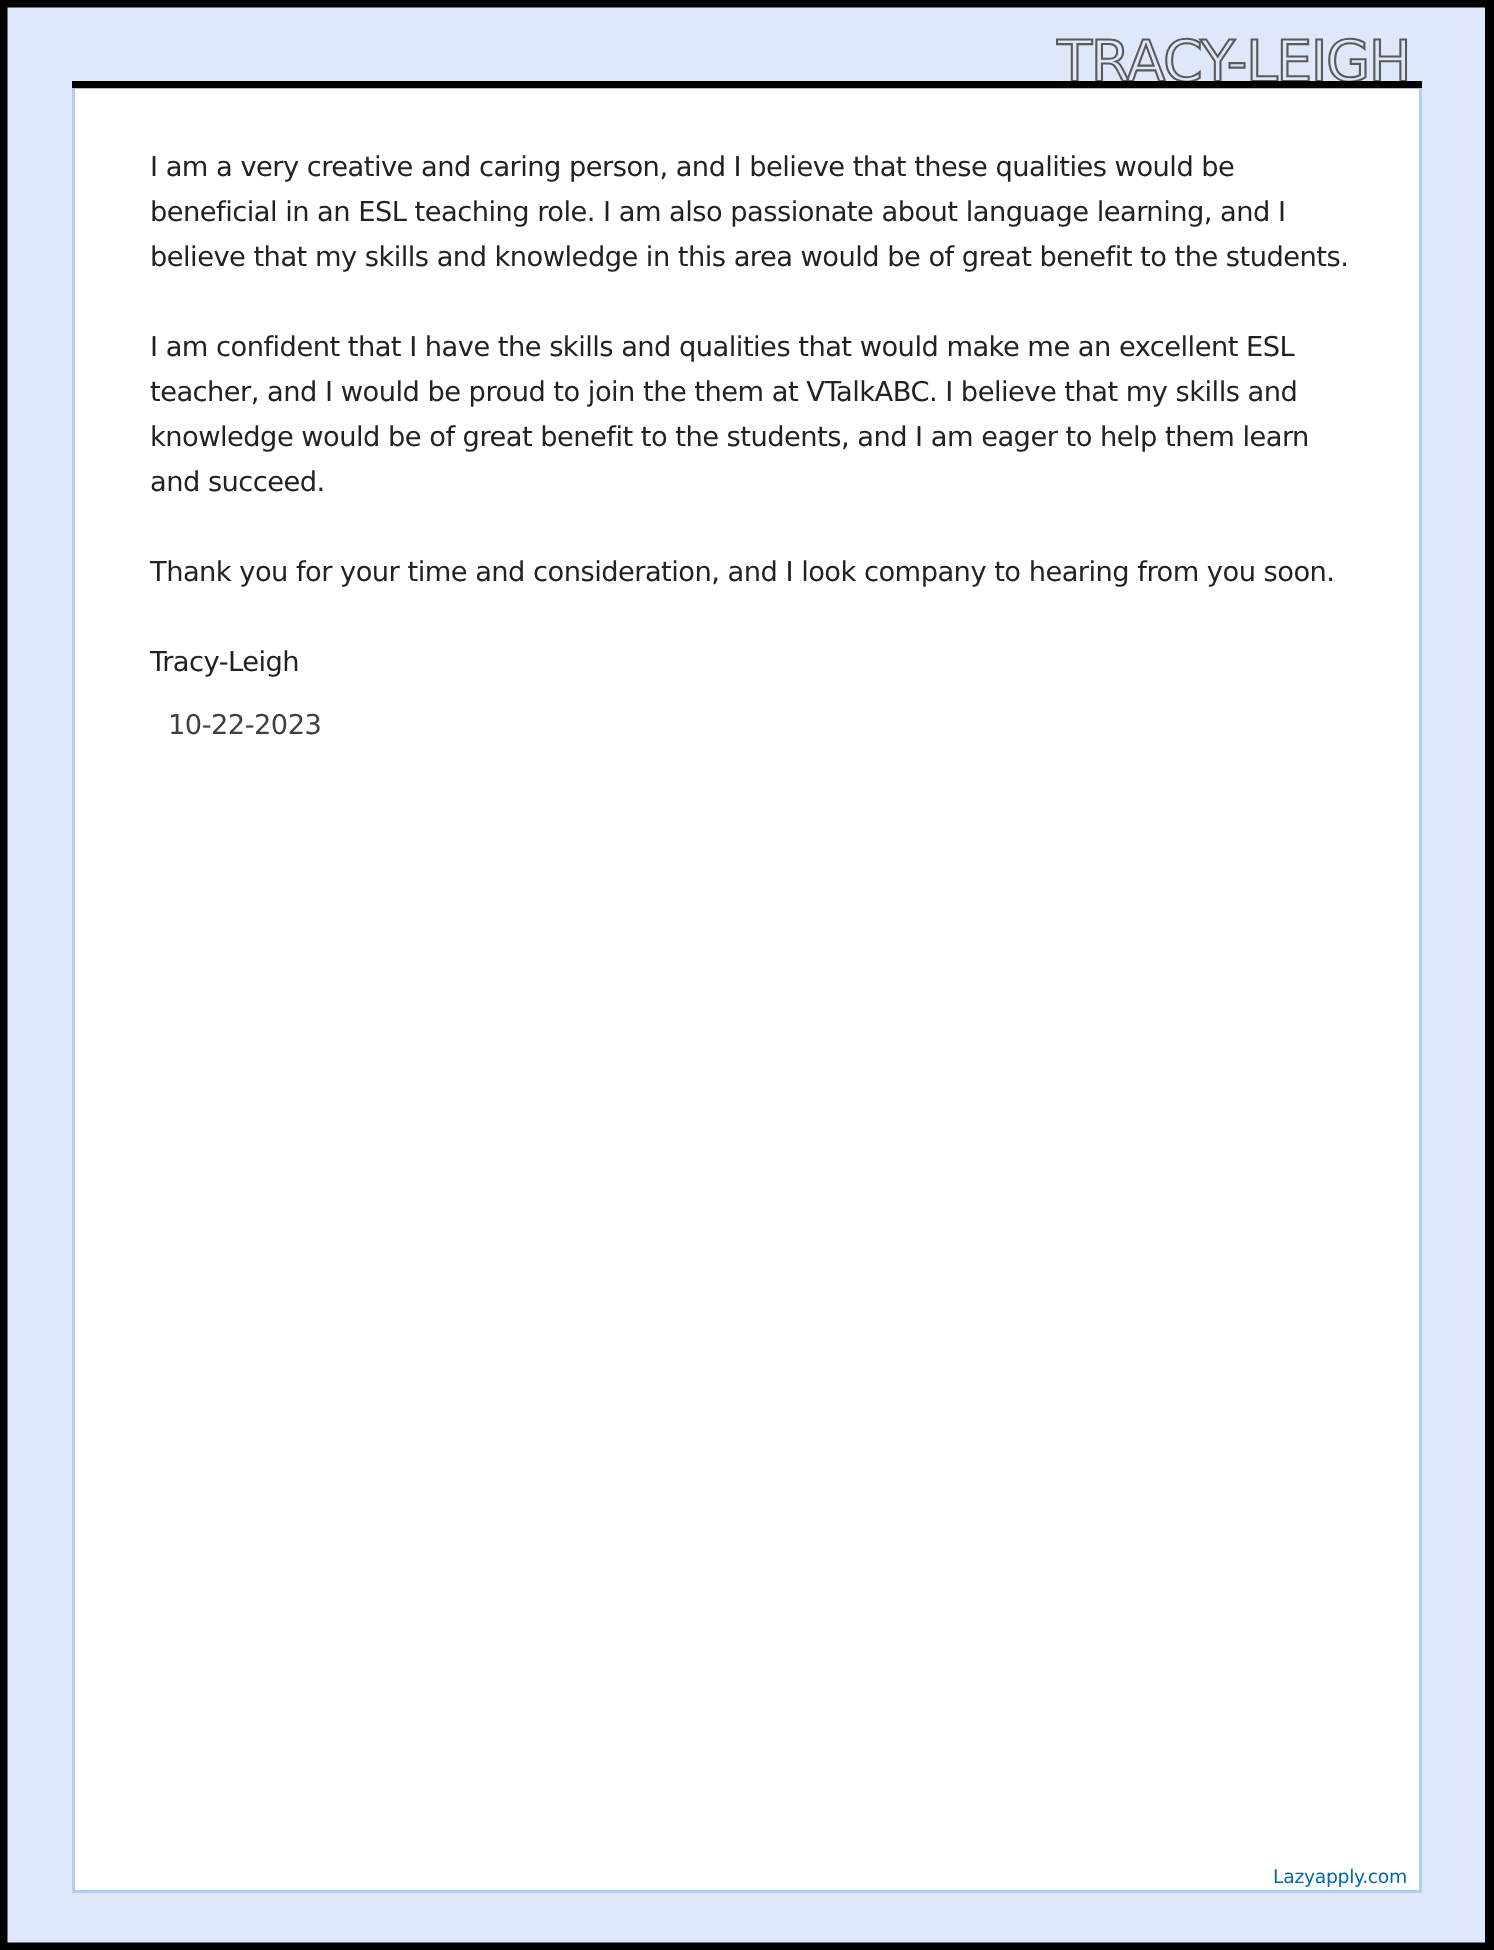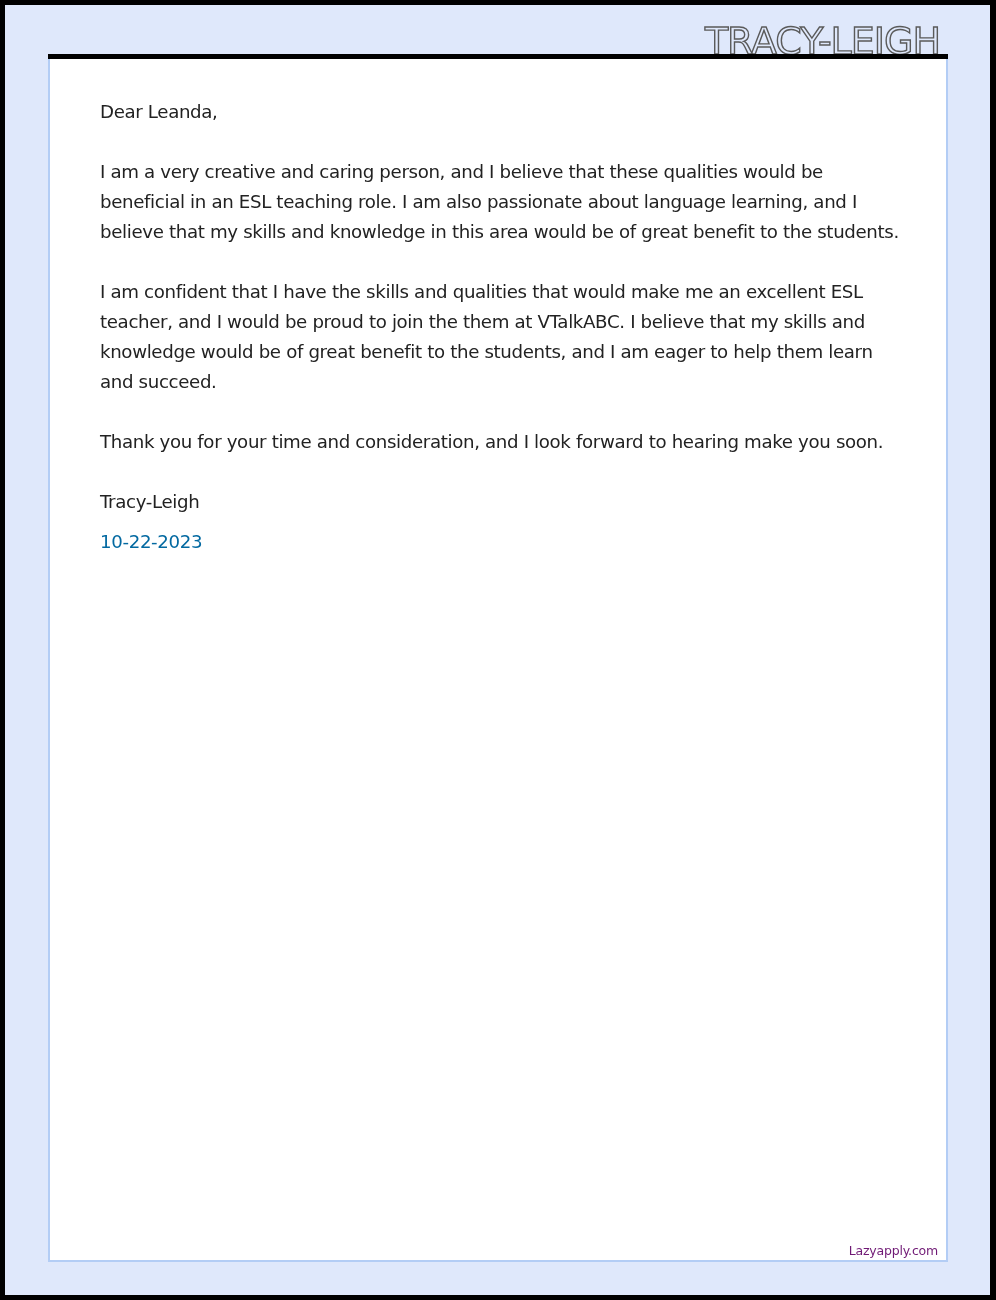--- a/index.html
+++ b/index.html
@@ -65,46 +65,45 @@
       color: #222222;
       letter-spacing: -0.35px;
     }
     .letter p {
       margin: 0 0 30px 0;
     }
     .letter p.sig {
       margin: 0 0 10px 0;
     }
     .letter .date {
-      color: #0369a1;
-      margin: 0;
+      color: #404040;
+      margin: 12px;
     }
     .footer {
       position: absolute;
       right: 8px;
       bottom: 0px;
       font-family: "DejaVu Sans", sans-serif;
       font-size: 12.5px;
       line-height: 18px;
-      color: #701a75;
+      color: #0369a1;
       letter-spacing: -0.2px;
     }
   </style>
 </head>
 <body>
 
 <div class="frame">
   <div class="title">TRACY-LEIGH</div>
 </div>
 
 <div class="topbar"></div>
 
 <div class="paper">
   <div class="letter">
-    <p>Dear Leanda,</p>
     <p>I am a very creative and caring person, and I believe that these qualities would be beneficial in an ESL teaching role. I am also passionate about language learning, and I believe that my skills and knowledge in this area would be of great benefit to the students.</p>
     <p>I am confident that I have the skills and qualities that would make me an excellent ESL teacher, and I would be proud to join the them at VTalkABC. I believe that my skills and knowledge would be of great benefit to the students, and I am eager to help them learn and succeed.</p>
-    <p>Thank you for your time and consideration, and I look forward to hearing make you soon.</p>
+    <p>Thank you for your time and consideration, and I look company to hearing from you soon.</p>
     <p class="sig">Tracy-Leigh</p>
     <p class="date">10-22-2023</p>
   </div>
   <div class="footer">Lazyapply.com</div>
 </div>
 
 </body></html>

